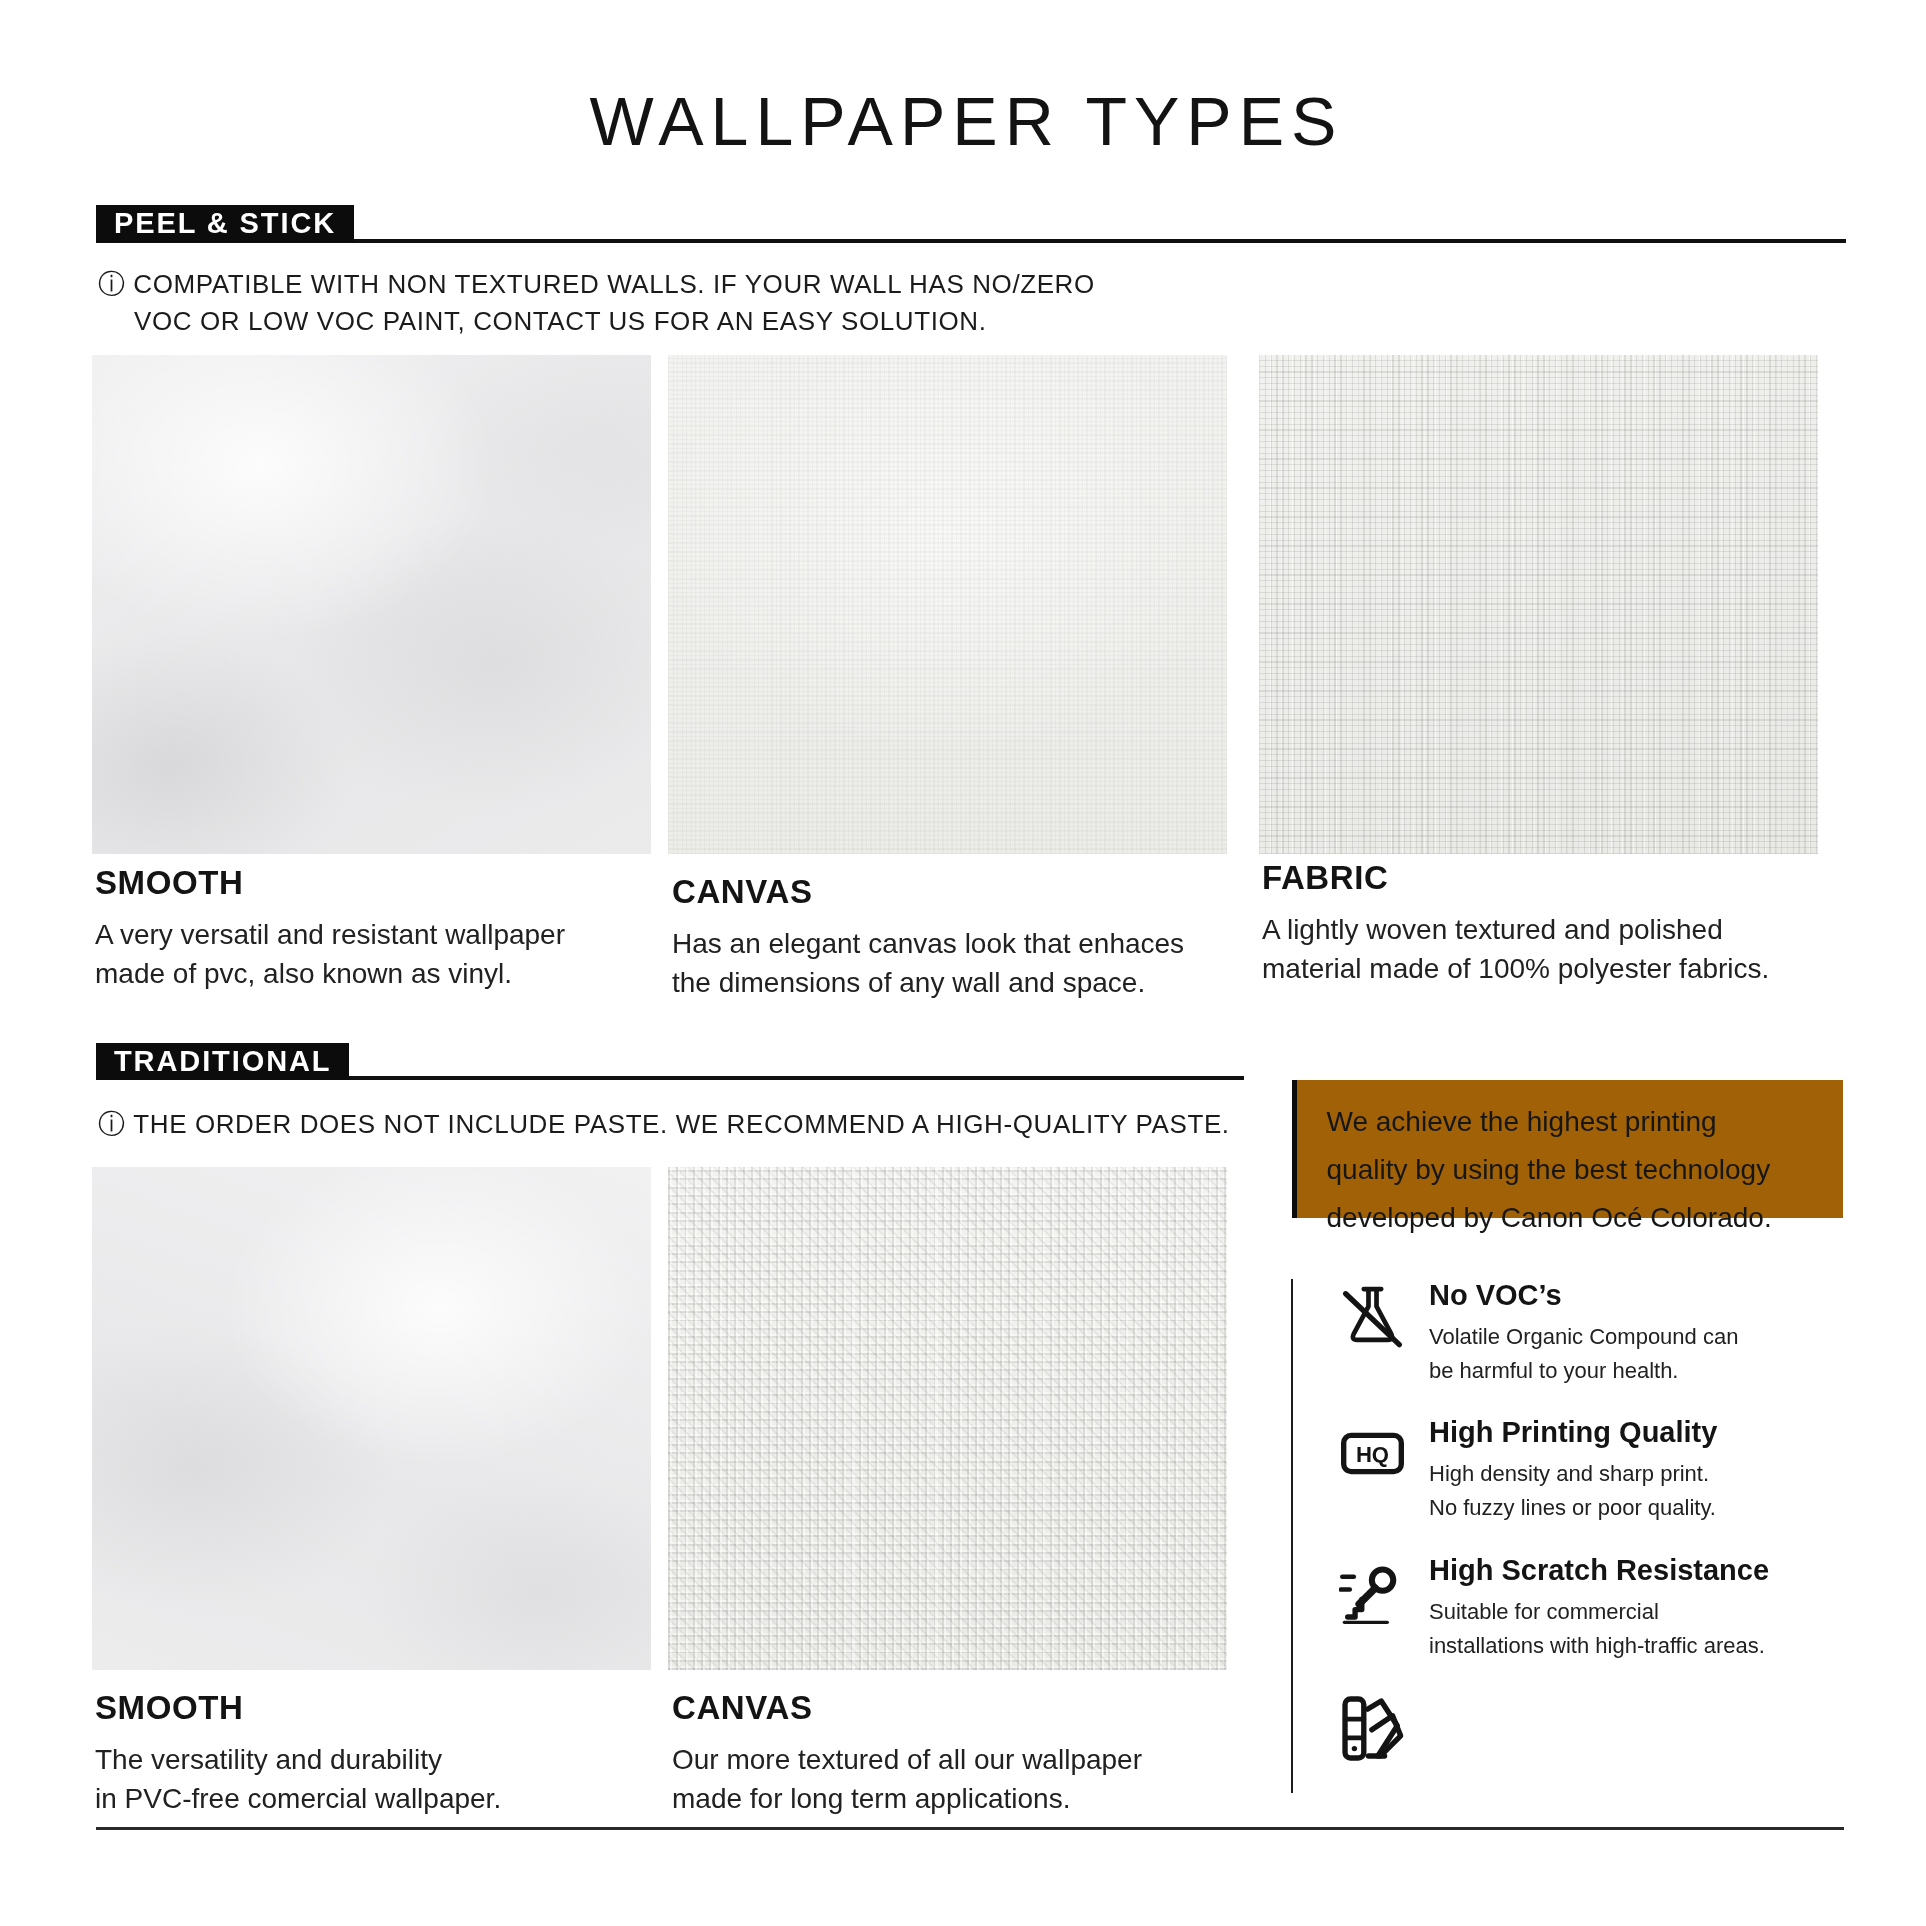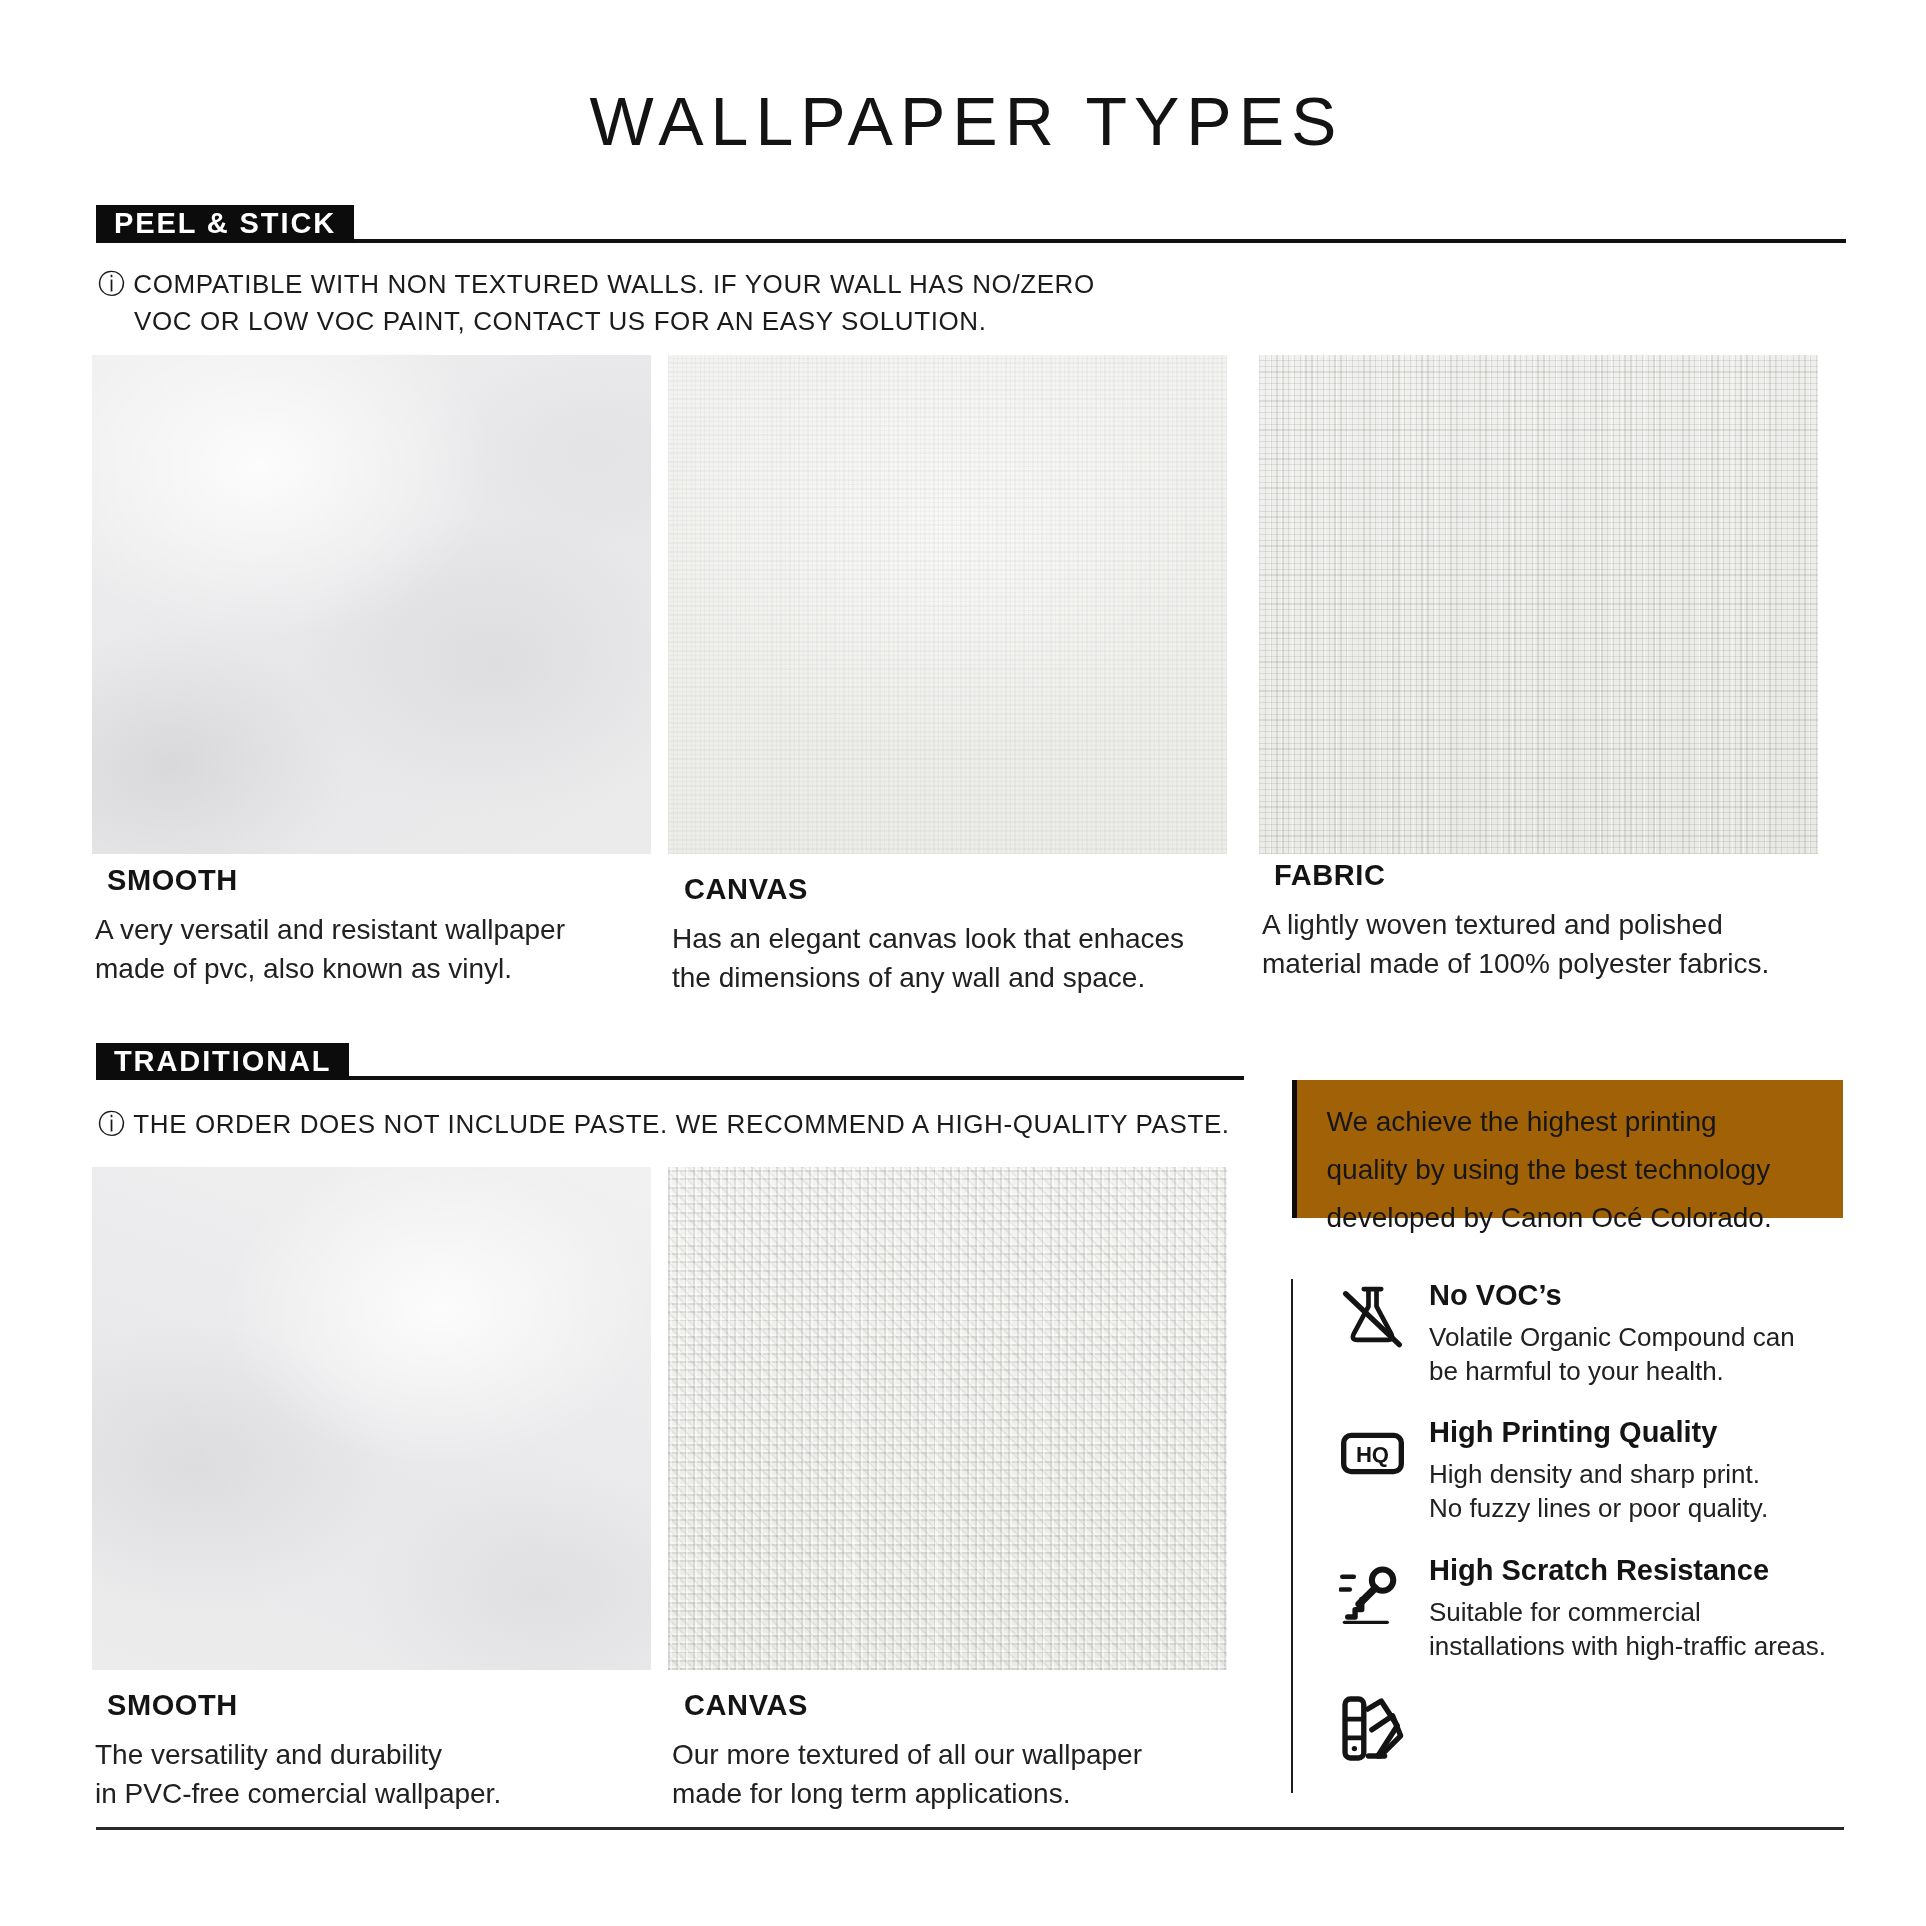--- a/index.html
+++ b/index.html
@@ -56,21 +56,21 @@
       linear-gradient(200deg,#f1f1f2 0%,#e8e8ea 60%,#ececed 100%);}
   #sw-canvas2{left:668px;top:1167px;width:559px;height:503px;
     background-color:#f1f1ef;
     background-image:
       repeating-linear-gradient(45deg, rgba(120,120,114,0.10) 0 1.9px, rgba(255,255,255,0) 1.9px 9px),
       repeating-linear-gradient(90deg, rgba(105,105,100,0.14) 0 1.9px, rgba(255,255,255,0.45) 1.9px 3.9px, rgba(255,255,255,0) 3.9px 8.3px),
       repeating-linear-gradient(0deg, rgba(105,105,100,0.14) 0 1.9px, rgba(255,255,255,0.45) 1.9px 3.9px, rgba(255,255,255,0) 3.9px 8.3px),
       linear-gradient(180deg,#f2f2f0,#eaeae7);}
 
   .caption{position:absolute;}
-  .caption h3{margin:0 0 13px 12px;font-size:29px;font-weight:700;letter-spacing:0.6px;color:#141414;}
+  .caption h3{margin:0 0 13px 0;font-size:33px;font-weight:700;letter-spacing:0.6px;color:#141414;}
   .caption .desc{font-size:28px;line-height:39px;color:#212121;}
   #cap-smooth1{left:95px;top:864px;}
   #cap-canvas1{left:672px;top:873px;}
   #cap-fabric1{left:1262px;top:859px;}
   #cap-smooth2{left:95px;top:1689px;}
   #cap-canvas2{left:672px;top:1689px;}
 
   .quote-box{position:absolute;left:1292px;top:1080px;width:551px;height:138px;
              background:#a16207;border-left:5.1px solid #0c0c0c;box-sizing:border-box;}
   .quote-inner{padding:18px 19px 0 29.5px;font-size:28px;line-height:48px;color:#161616;}
@@ -79,21 +79,21 @@
 
   .feature{position:absolute;left:1339px;width:503px;}
   #feat-0{top:1279px;}
   #feat-1{top:1416px;}
   #feat-2{top:1554px;}
   #feat-3{top:1691px;}
   .feature .ficon{position:absolute;left:0;top:3.9px;width:67px;height:67px;}
   .feature .ficon svg{width:67px;height:67px;}
   .feature .ftext{margin-left:90px;}
   .feature h4{margin:0 0 7.7px 0;font-size:29px;font-weight:700;color:#141414;}
-  .feature .fdesc{font-size:26px;line-height:34px;color:#212121;}
+  .feature .fdesc{font-size:22px;line-height:34px;color:#212121;}
 </style>
 </head>
 <body>
 
 <div class="page">
 
   <h1 class="title">WALLPAPER TYPES</h1>
 
   <div class="section-label" id="label-peel">PEEL &amp; STICK</div>
   <div class="hrule" id="rule-peel"></div>

